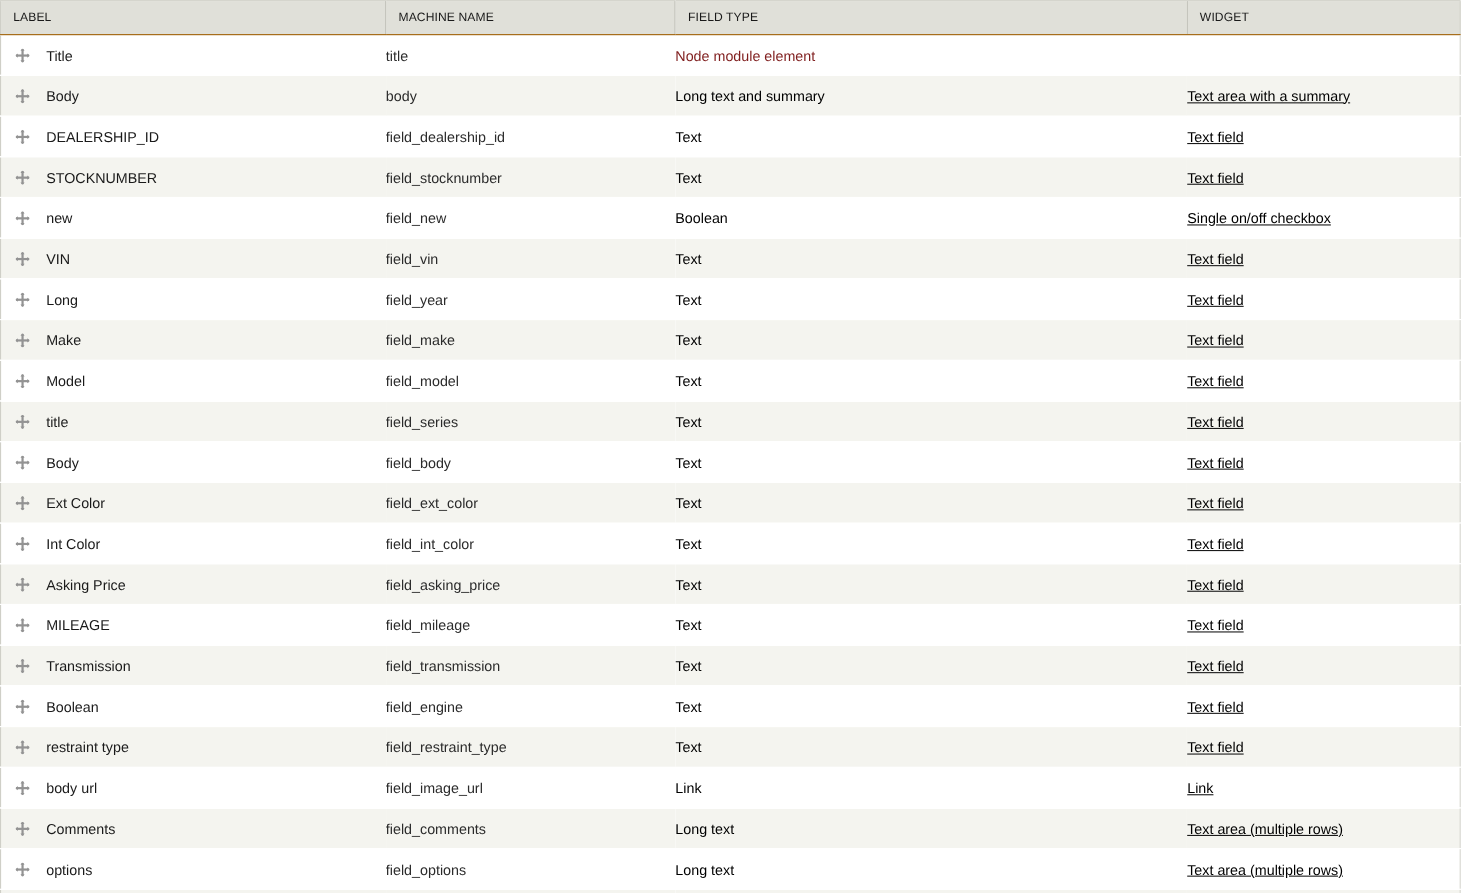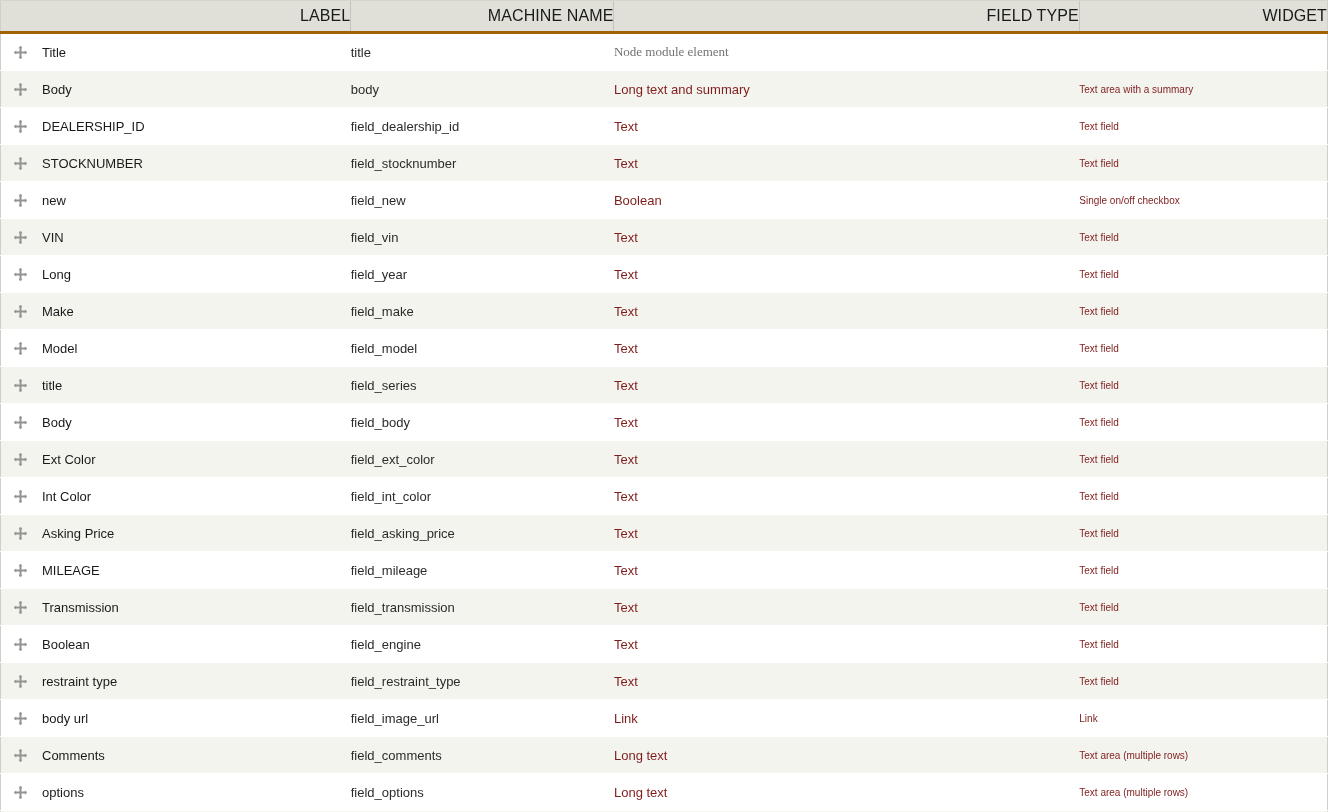--- a/index.html
+++ b/index.html
@@ -22,25 +22,25 @@
     width: 1328px;
     border-collapse: collapse;
     table-layout: fixed;
     border-left: 1px solid #cfcfc7;
     border-right: 1px solid #cfcfc7;
   }
 
   
   #field-table thead th {
     background: #e0e0d9;
-    border-bottom: 3px solid #a16207;
+    border-bottom: 1px solid #a16207;
     border-top: 1px solid #d5d5cd;
-    text-align: right;
+    text-align: left;
     font-weight: normal;
-    font-size: 16px;
+    font-size: 11px;
     letter-spacing: 0.1px;
     color: #1a1a1a;
     height: 30px;
     padding: 0 0 0 11px;
     vertical-align: middle;
     white-space: nowrap;
     text-transform: uppercase;
   }
   #field-table thead th.divided {
     border-left: 1px solid #c5c5bd;
@@ -96,28 +96,29 @@
     padding-left: 11px;
     font-size: 13px;
     color: #2b2b2b;
   }
   td.cell-type {
     padding-left: 12px;
     font-size: 13px;
   }
   td.cell-widget {
     padding-left: 10px;
-    font-size: 10px;
+    font-size: 13px;
+    text-decoration: underline;
   }
 
   a.lnk {
-    color: #7f1d1d;
+    color: #000000;
     text-decoration: none;
   }
-  span.plain { color: #737373; font-family: Liberation Serif, serif; }
+  span.plain { color: #7f1d1d; }
 </style>
 </head>
 <body>
 
 <table id="field-table">
   <colgroup>
     <col class="col-label">
     <col class="col-machine">
     <col class="col-type">
     <col class="col-widget">

